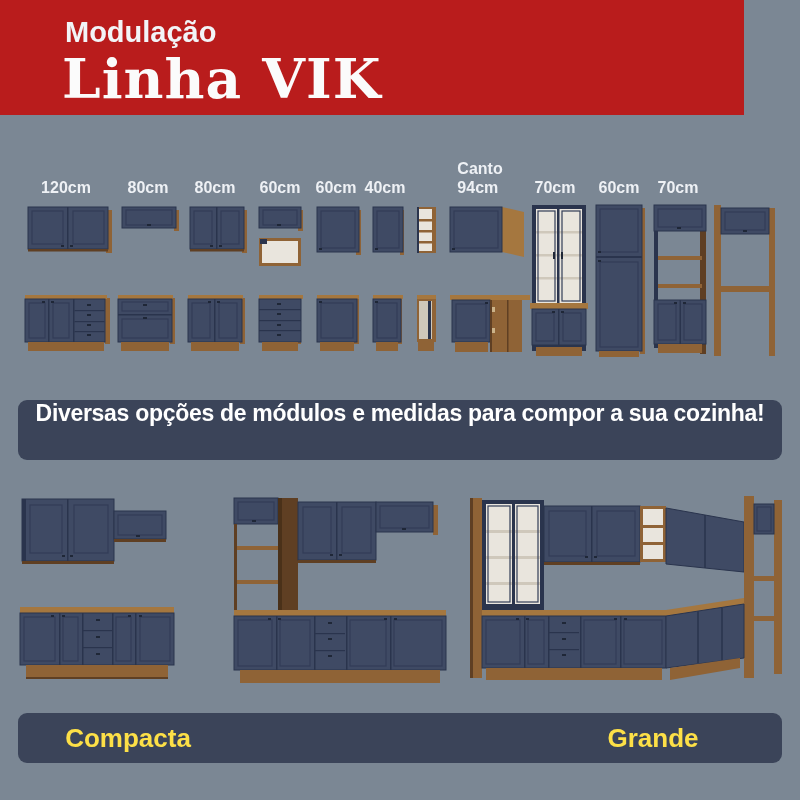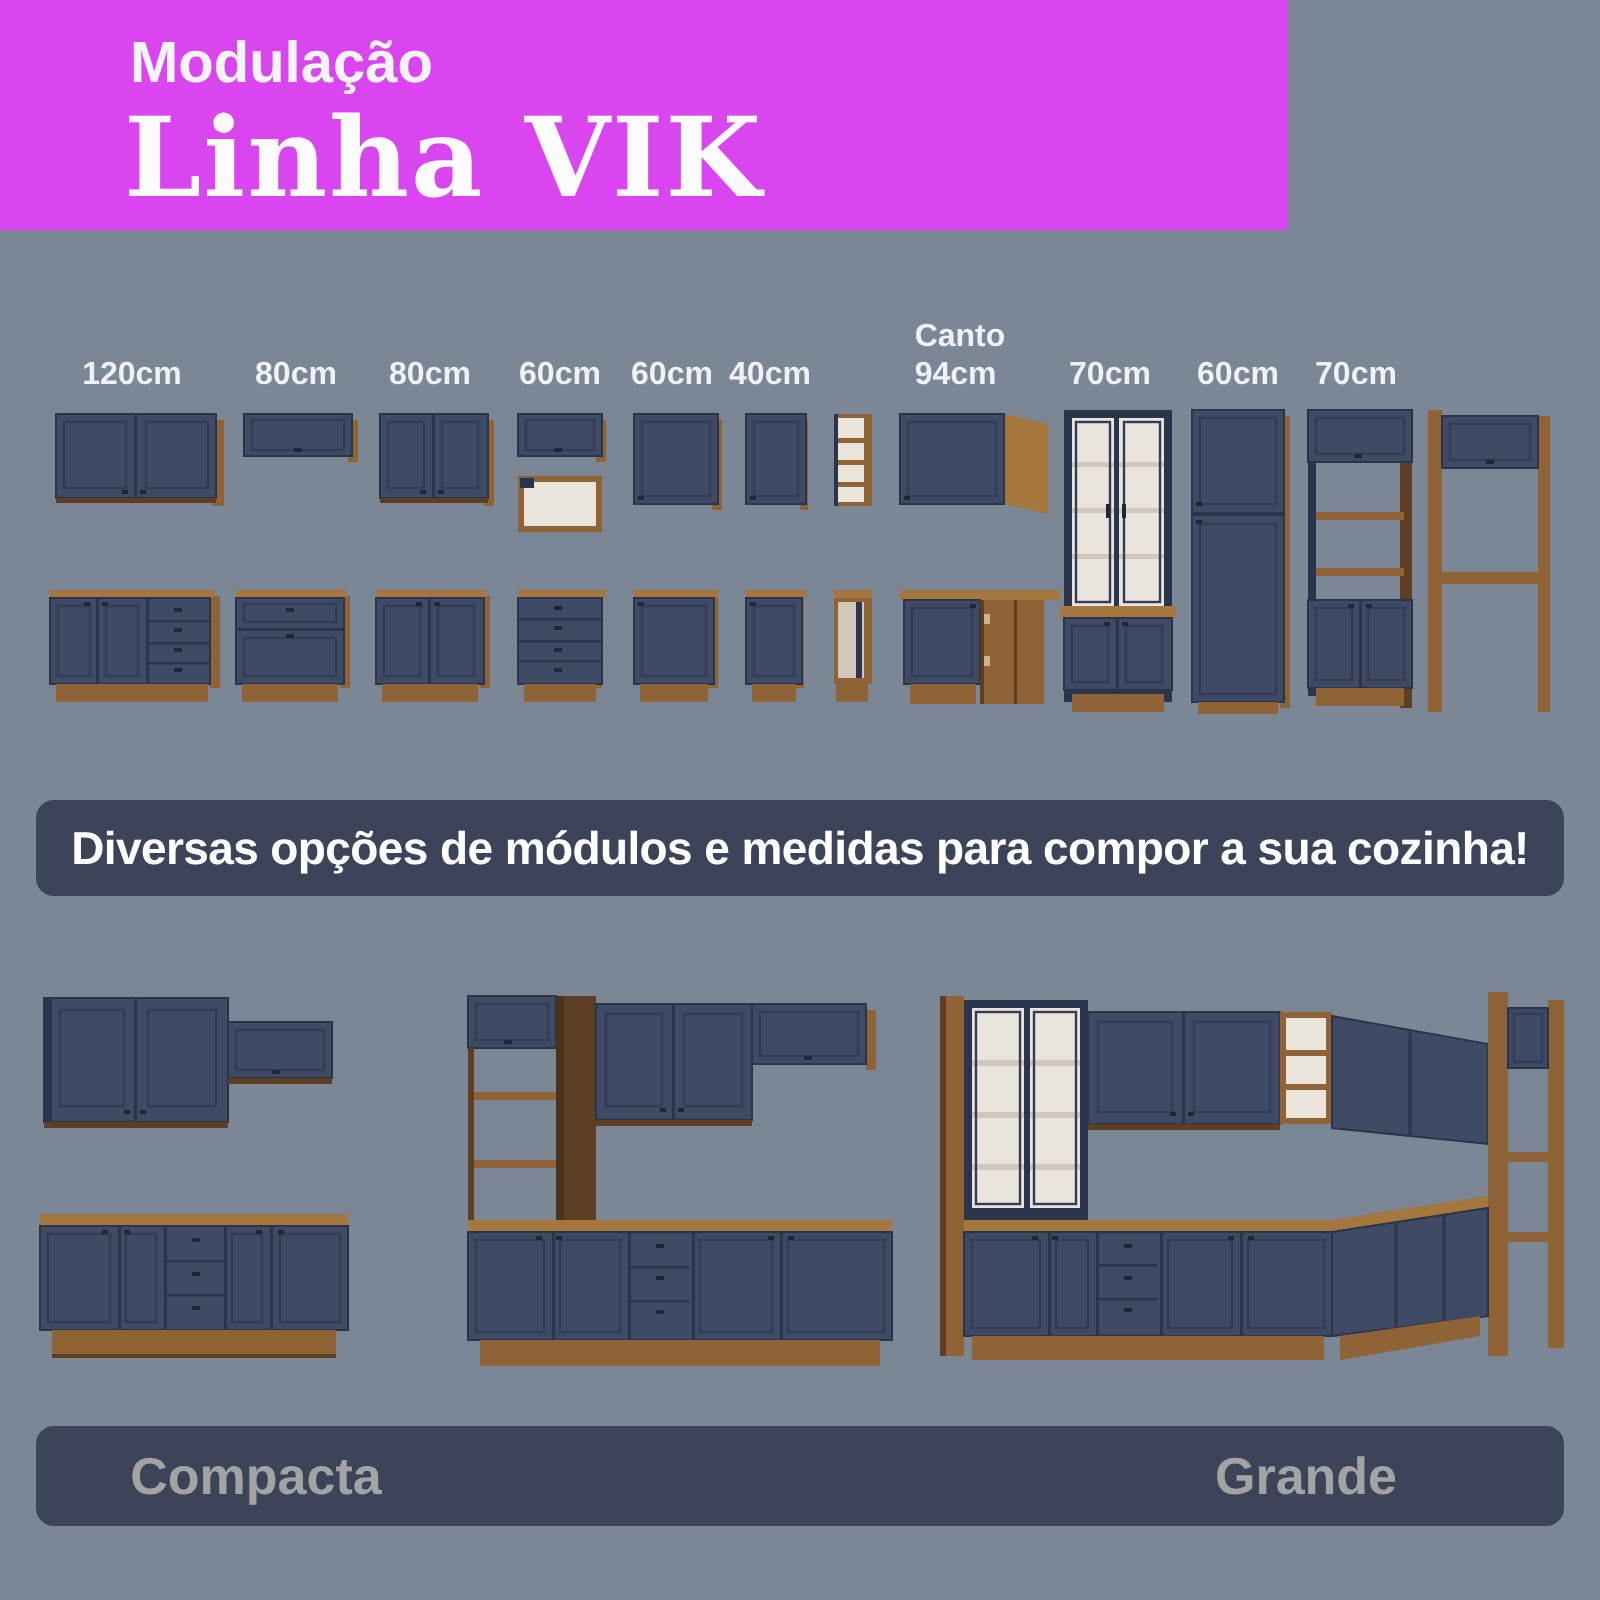--- a/index.html
+++ b/index.html
@@ -1,19 +1,19 @@
 <!DOCTYPE html>
 <html><head>
 <meta charset="utf-8">
 <style>
   html,body{margin:0;padding:0;}
   .page{position:relative;width:800px;height:800px;background:#7b8794;overflow:hidden;
         font-family:"Liberation Sans",sans-serif;}
   
-  .hdr{position:absolute;top:0;left:0;width:644px;height:115px;background:#d946ef;}
+  .hdr{position:absolute;top:0;left:0;width:744px;height:115px;background:#b91c1c;}
   .kicker{position:absolute;left:65px;top:16px;font-size:29px;font-weight:700;color:#f2f4f7;}
   .title{position:absolute;left:62px;top:46px;font-size:55px;font-weight:700;color:#fbfbfb;
          font-family:"DejaVu Serif",serif;letter-spacing:1px;}
   
   .mod-label{position:absolute;top:153px;height:44px;width:90px;display:flex;align-items:flex-end;
              justify-content:center;color:#eef1f5;font-weight:700;font-size:16px;text-align:left;
              white-space:pre-line;line-height:1.15;}
   
   svg .nv{fill:#3f4a64;stroke:#2a344d;stroke-width:1;}
   svg .nvd{fill:#2a344d;}
@@ -21,31 +21,31 @@
   svg .ln{stroke:#2a344d;stroke-width:1.5;fill:none;}
   svg .wd{fill:#8f6336;}
   svg .wdl{fill:#a5773f;}
   svg .wdd{fill:#5f3f23;}
   svg .wht{fill:#e9e5dd;}
   svg .shf{fill:#cfc8bb;}
   svg .hdl{fill:#1f2737;}
   svg .hng{fill:#cbb288;}
   .modules-art{position:absolute;left:0;top:200px;}
   
-  .banner{position:absolute;left:18px;top:400px;width:764px;height:48px;background:#3b4459;
-          border-radius:9px;display:flex;align-items:center;justify-content:center;}
+  .banner{position:absolute;left:18px;top:400px;width:764px;height:60px;background:#3b4459;
+          border-radius:9px;display:flex;justify-content:center;}
   .banner span{color:#ffffff;font-size:23px;font-weight:700;letter-spacing:-0.3px;white-space:nowrap;}
   
   .k-compacta{position:absolute;left:18px;top:495px;}
   .k-media{position:absolute;left:228px;top:492px;}
   .k-grande{position:absolute;left:468px;top:492px;}
   
   .footer-band{position:absolute;left:18px;top:713px;width:764px;height:50px;background:#3b4459;border-radius:9px;}
   .size-label{position:absolute;top:0;height:50px;display:flex;align-items:center;justify-content:center;
-              color:#a3a3a3;font-size:26px;font-weight:700;}
+              color:#fde047;font-size:26px;font-weight:700;}
   .lbl-compacta{left:30px;width:160px;}
   .lbl-media{left:250px;width:160px;}
   .lbl-grande{left:545px;width:180px;}
 </style>
 </head>
 <body>
 
 <div class="page">
 
   <div class="hdr">

